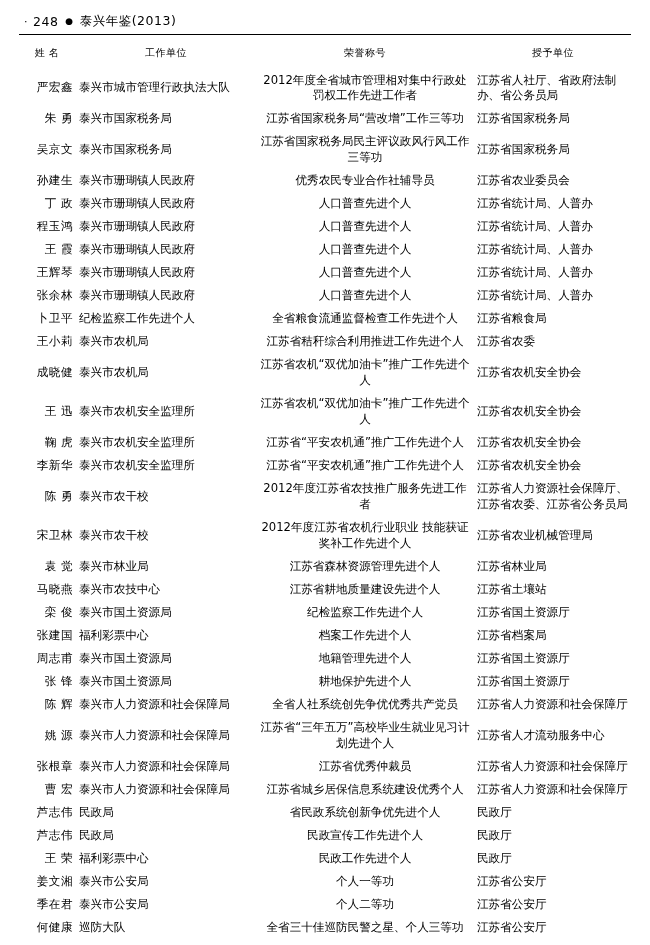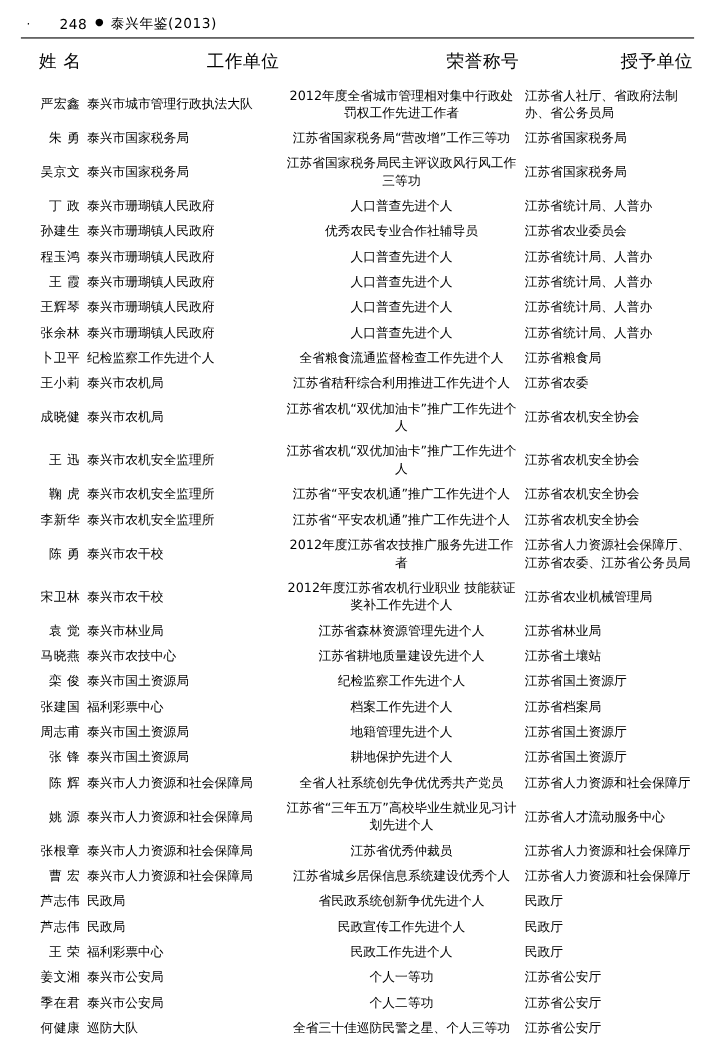--- a/index.html
+++ b/index.html
@@ -29,21 +29,20 @@
     padding-left: 6px;
     height: 22px;
     letter-spacing: 0.5px;
   }
   .header .dot {
     font-size: 11px;
     margin-right: 5px;
   }
   .header .pg {
     margin-right: 7px;
-    margin-left: 21px;
   }
   .header .sep {
     margin-right: 6px;
     font-size: 9px;
   }
   .header .title {
     font-weight: normal;
   }
   .rule {
     border-top: 1.6px solid #000;
@@ -56,23 +55,23 @@
     table-layout: fixed;
     margin-top: 6px;
   }
   table.awards col.c-name  { width: 58px; }
   table.awards col.c-unit  { width: 180px; }
   table.awards col.c-honor { width: 218px; }
   table.awards col.c-grant { width: 158px; }
 
   table.awards th {
     font-weight: normal;
-    font-size: 16px;
+    font-size: 10px;
     padding: 5px 2px 9px 2px;
-    text-align: right;
+    text-align: center;
     vertical-align: middle;
     letter-spacing: 0.5px;
   }
   table.awards td {
     vertical-align: middle;
     padding: 3.5px 3px;
     line-height: 1.38;
   }
   td.name {
     text-align: right;
@@ -132,30 +131,30 @@
           <td class="honor">江苏省国家税务局“营改增”工作三等功</td>
           <td class="grant">江苏省国家税务局</td>
         </tr>
         <tr>
           <td class="name">吴京文</td>
           <td class="unit">泰兴市国家税务局</td>
           <td class="honor">江苏省国家税务局民主评议政风行风工作三等功</td>
           <td class="grant">江苏省国家税务局</td>
         </tr>
         <tr>
-          <td class="name">丁  政</td>
-          <td class="unit">泰兴市珊瑚镇人民政府</td>
-          <td class="honor">人口普查先进个人</td>
-          <td class="grant">江苏省统计局、人普办</td>
-        </tr>
-        <tr>
           <td class="name">孙建生</td>
           <td class="unit">泰兴市珊瑚镇人民政府</td>
           <td class="honor">优秀农民专业合作社辅导员</td>
           <td class="grant">江苏省农业委员会</td>
+        </tr>
+        <tr>
+          <td class="name">丁  政</td>
+          <td class="unit">泰兴市珊瑚镇人民政府</td>
+          <td class="honor">人口普查先进个人</td>
+          <td class="grant">江苏省统计局、人普办</td>
         </tr>
         <tr>
           <td class="name">程玉鸿</td>
           <td class="unit">泰兴市珊瑚镇人民政府</td>
           <td class="honor">人口普查先进个人</td>
           <td class="grant">江苏省统计局、人普办</td>
         </tr>
         <tr>
           <td class="name">王  霞</td>
           <td class="unit">泰兴市珊瑚镇人民政府</td>

